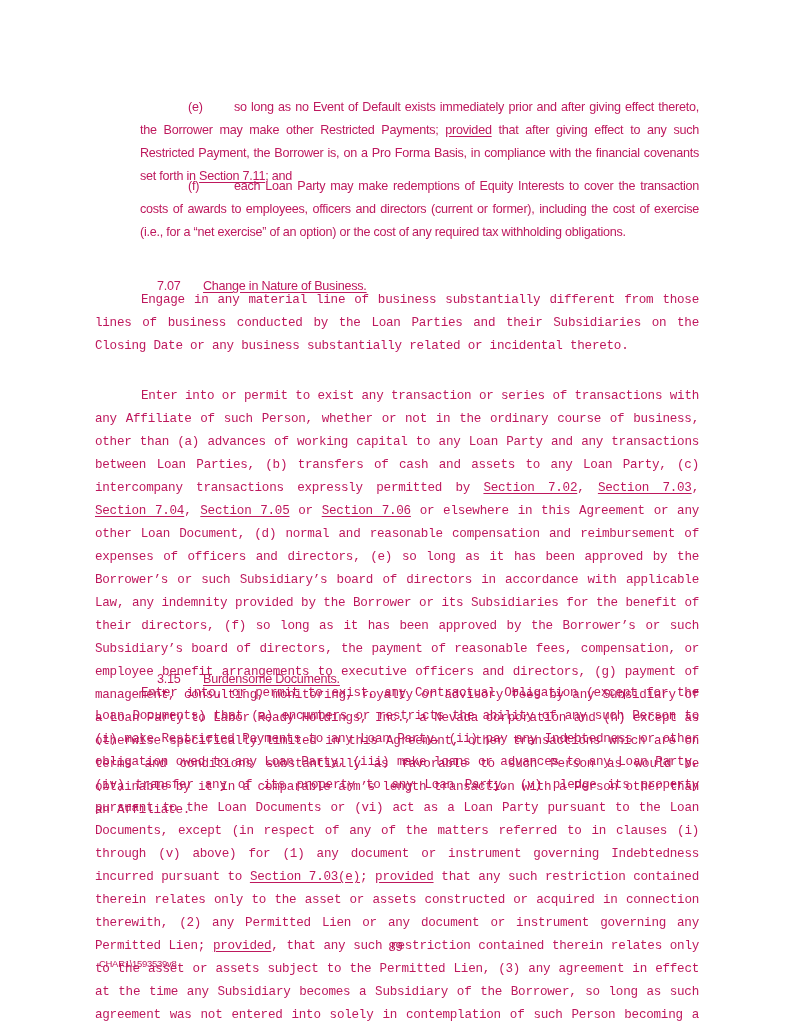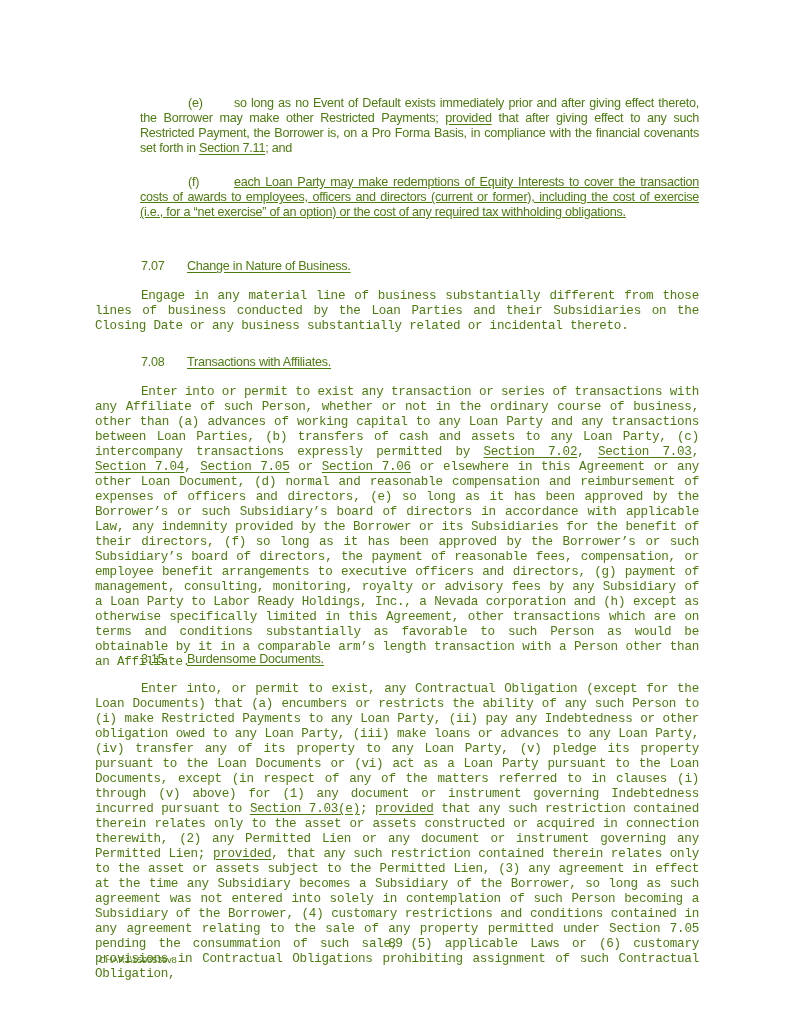--- a/index.html
+++ b/index.html
@@ -1,51 +1,50 @@
 <!DOCTYPE html>
 <html><head>
 <meta charset="utf-8">
 <style>
   html, body { margin: 0; padding: 0; background: #ffffff; }
   body { width: 791px; height: 1024px; position: relative; overflow: hidden; }
   .page {
     position: absolute; left: 0; top: 0; width: 791px; height: 1024px;
-    background: #ffffff; color: #4d7c0f;
+    background: #ffffff; color: #be185d;
     font-family: "Liberation Sans", sans-serif;
-    font-size: 12.6px; line-height: 15px;
+    font-size: 12.6px; line-height: 23px;
     letter-spacing: -0.25px;
   }
   .p {
     position: absolute; text-align: justify; text-align-last: left;
     margin: 0;
   }
   .sub { left: 140px; width: 559px; text-indent: 48px; }
   .body { left: 95px; width: 604px; text-indent: 46px; font-family: Liberation Mono, monospace; }
-  .heading { position: absolute; left: 141px; margin: 0; }
+  .heading { position: absolute; left: 141px; margin: 16px; }
   .heading .num { display: inline-block; width: 46px; }
   .heading .title { text-decoration: underline; text-underline-offset: 2px; }
   .tab { display: inline-block; width: 46px; text-indent: 0; }
   .u { text-decoration: underline; text-underline-offset: 2px; }
   .pagenum { position: absolute; left: 0; width: 791px; top: 935px; text-align: center; font-size: 13px; }
   .docid { position: absolute; left: 99px; top: 952px; font-size: 9.5px; letter-spacing: -0.3px; }
 </style>
 </head>
 <body>
 
 <div class="page">
 
   <p class="p sub" style="top:96px;"><span class="tab">(e)</span><span>so long as no Event of Default exists immediately prior and after giving effect thereto, the Borrower may make other Restricted Payments; </span><span class="u">provided</span><span> that after giving effect to any such Restricted Payment, the Borrower is, on a Pro Forma Basis, in compliance with the financial covenants set forth in </span><span class="u">Section 7.11</span><span>; and</span></p>
 
-  <p class="p sub" style="top:175px;text-decoration:underline;"><span class="tab">(f)</span><span>each Loan Party may make redemptions of Equity Interests to cover the transaction costs of awards to employees, officers and directors (current or former), including the cost of exercise (i.e., for a “net exercise” of an option) or the cost of any required tax withholding obligations.</span></p>
+  <p class="p sub" style="top:175px;"><span class="tab">(f)</span><span>each Loan Party may make redemptions of Equity Interests to cover the transaction costs of awards to employees, officers and directors (current or former), including the cost of exercise (i.e., for a “net exercise” of an option) or the cost of any required tax withholding obligations.</span></p>
 
   <div class="heading" style="top:259px;"><span class="num">7.07</span><span class="title">Change in Nature of Business.</span></div>
 
   <p class="p body" style="top:289px;">Engage in any material line of business substantially different from those lines of business conducted by the Loan Parties and their Subsidiaries on the Closing Date or any business substantially related or incidental thereto.</p>
 
-  <div class="heading" style="top:355px;"><span class="num">7.08</span><span class="title">Transactions with Affiliates.</span></div>
 
   <p class="p body" style="top:385px;"><span>Enter into or permit to exist any transaction or series of transactions with any Affiliate of such Person, whether or not in the ordinary course of business, other than (a) advances of working capital to any Loan Party and any transactions between Loan Parties, (b) transfers of cash and assets to any Loan Party, (c) intercompany transactions expressly permitted by </span><span class="u">Section 7.02</span><span>, </span><span class="u">Section 7.03</span><span>, </span><span class="u">Section 7.04</span><span>, </span><span class="u">Section 7.05</span><span> or </span><span class="u">Section 7.06</span><span> or elsewhere in this Agreement or any other Loan Document, (d) normal and reasonable compensation and reimbursement of expenses of officers and directors, (e) so long as it has been approved by the Borrower’s or such Subsidiary’s board of directors in accordance with applicable Law, any indemnity provided by the Borrower or its Subsidiaries for the benefit of their directors, (f) so long as it has been approved by the Borrower’s or such Subsidiary’s board of directors, the payment of reasonable fees, compensation, or employee benefit arrangements to executive officers and directors, (g) payment of management, consulting, monitoring, royalty or advisory fees by any Subsidiary of a Loan Party to Labor Ready Holdings, Inc., a Nevada corporation and (h) except as otherwise specifically limited in this Agreement, other transactions which are on terms and conditions substantially as favorable to such Person as would be obtainable by it in a comparable arm’s length transaction with a Person other than an Affiliate.</span></p>
 
   <div class="heading" style="top:652px;"><span class="num">3.15</span><span class="title">Burdensome Documents.</span></div>
 
   <p class="p body" style="top:682px;"><span>Enter into, or permit to exist, any Contractual Obligation (except for the Loan Documents) that (a) encumbers or restricts the ability of any such Person to (i) make Restricted Payments to any Loan Party, (ii) pay any Indebtedness or other obligation owed to any Loan Party, (iii) make loans or advances to any Loan Party, (iv) transfer any of its property to any Loan Party, (v) pledge its property pursuant to the Loan Documents or (vi) act as a Loan Party pursuant to the Loan Documents, except (in respect of any of the matters referred to in clauses (i) through (v) above) for (1) any document or instrument governing Indebtedness incurred pursuant to </span><span class="u">Section 7.03(e)</span><span>; </span><span class="u">provided</span><span> that any such restriction contained therein relates only to the asset or assets constructed or acquired in connection therewith, (2) any Permitted Lien or any document or instrument governing any Permitted Lien; </span><span class="u">provided</span><span>, that any such restriction contained therein relates only to the asset or assets subject to the Permitted Lien, (3) any agreement in effect at the time any Subsidiary becomes a Subsidiary of the Borrower, so long as such agreement was not entered into solely in contemplation of such Person becoming a Subsidiary of the Borrower, (4) customary restrictions and conditions contained in any agreement relating to the sale of any property permitted under Section 7.05 pending the consummation of such sale, (5) applicable Laws or (6) customary provisions in Contractual Obligations prohibiting assignment of such Contractual Obligation,</span></p>
 
   <div class="pagenum">89</div>
   <div class="docid">CHAR1\1593539v8</div>
 

